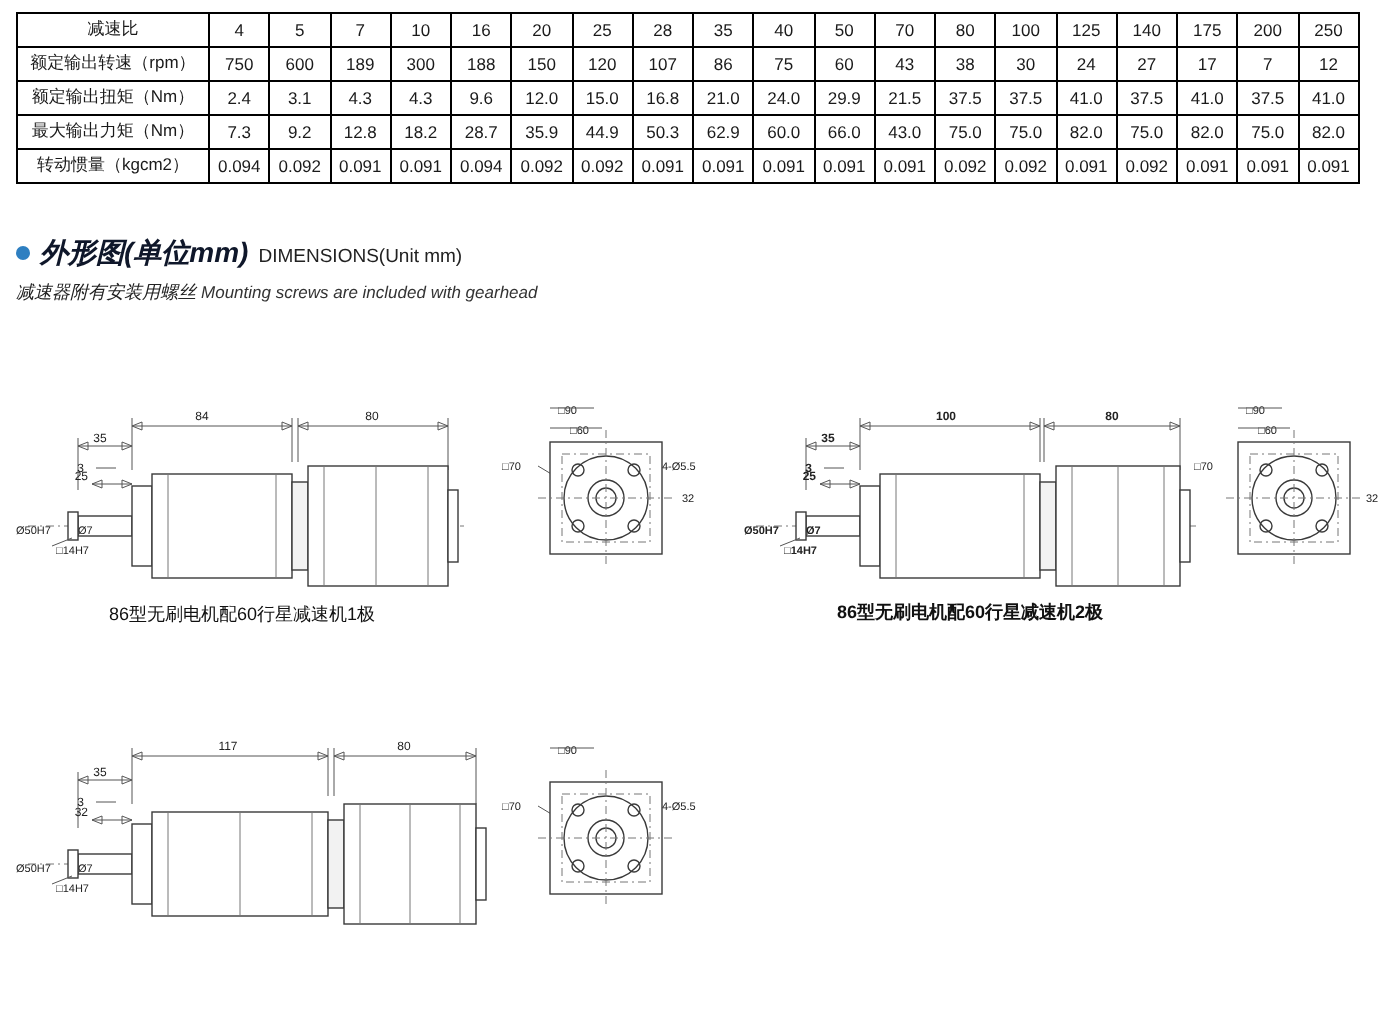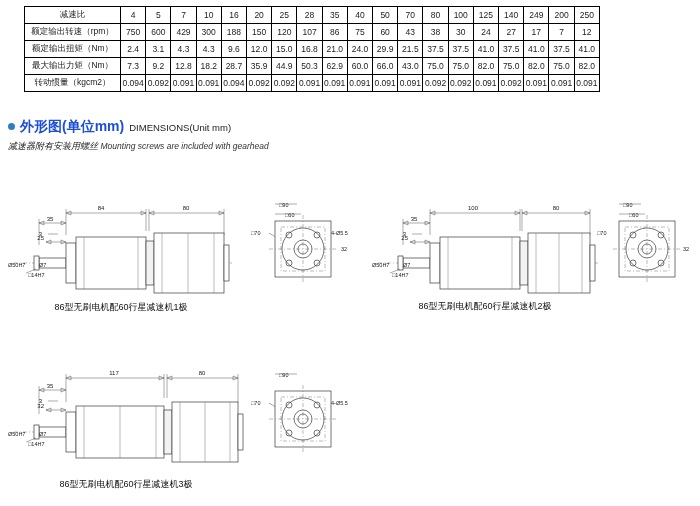--- a/index.html
+++ b/index.html
@@ -9,22 +9,22 @@
     background:#ffffff;
     font-family:"Liberation Sans", sans-serif;
     color:#1a1a1a;
     position:relative;
     overflow:hidden;
   }
 
   
   .spec-table {
     position:absolute;
-    left:24px; top:6px;
-    width:576px;
+    left:8px; top:6px;
+    width:672px;
     border-collapse:collapse;
     font-size:8.5px;
   }
   .spec-table td {
     border:1px solid #000;
     height:17px;
     text-align:center;
     vertical-align:middle;
     padding:0 1px;
     white-space:nowrap;
@@ -47,22 +47,23 @@
     width:7px; height:7px;
     border-radius:50%;
     background:#2e7fc1;
     display:inline-block;
     position:relative;
     top:-1px;
   }
   .heading-cn {
     font-size:14px;
     font-weight:bold;
-    color:#1d4ed8;
+    color:#0f172a;
     letter-spacing:0px;
+    font-style:italic;
   }
   .heading-en {
     font-size:9.5px;
     font-weight:normal;
     color:#222;
   }
   .sub-note {
     position:absolute;
     left:8px; top:140px;
     font-size:9px;
@@ -106,29 +107,29 @@
       <td>25</td>
       <td>28</td>
       <td>35</td>
       <td>40</td>
       <td>50</td>
       <td>70</td>
       <td>80</td>
       <td>100</td>
       <td>125</td>
       <td>140</td>
-      <td>249</td>
+      <td>175</td>
       <td>200</td>
       <td>250</td>
     </tr>
     <tr>
       <td class="rowhead">额定输出转速（rpm）</td>
       <td>750</td>
       <td>600</td>
-      <td>429</td>
+      <td>189</td>
       <td>300</td>
       <td>188</td>
       <td>150</td>
       <td>120</td>
       <td>107</td>
       <td>86</td>
       <td>75</td>
       <td>60</td>
       <td>43</td>
       <td>38</td>
@@ -300,21 +301,21 @@
     <circle class="ln" cx="44" cy="68" r="3"></circle>
     <circle class="ln" cx="72" cy="68" r="3"></circle>
 
     <line class="dash" x1="24" y1="54" x2="92" y2="54"></line>
     <line class="dash" x1="58" y1="20" x2="58" y2="88"></line>
 
     <text class="txts" x="96" y="56">32</text>
   </svg>
 </div>
 
-<div class="drawing-block" style="left:370px; top:195px; width:230px; height:125px;">
+<div class="drawing-block" style="left:370px; top:195px; width:230px; height:125px;font-weight:bold;">
   <svg width="230" height="125" viewBox="0 0 230 125">
     <line class="dim" x1="60" y1="14" x2="60" y2="40"></line>
     <line class="dim" x1="150" y1="14" x2="150" y2="36"></line>
     <line class="dim" x1="60" y1="18" x2="150" y2="18"></line>
     <path class="dim" d="M60,18 l5,-2 l0,4 z" fill="#555"></path>
     <path class="dim" d="M150,18 l-5,-2 l0,4 z" fill="#555"></path>
     <text class="txt" x="103" y="15" text-anchor="middle">100</text>
 
     <line class="dim" x1="152" y1="14" x2="152" y2="36"></line>
     <line class="dim" x1="220" y1="14" x2="220" y2="40"></line>
@@ -422,21 +423,20 @@
     <line class="thin" x1="174" y1="42" x2="174" y2="102"></line>
     <line class="thin" x1="224" y1="42" x2="224" y2="102"></line>
     <line class="thin" x1="199" y1="42" x2="199" y2="102"></line>
     <rect class="fillw" x="232" y="54" width="5" height="36"></rect>
 
     <text class="txts" x="2" y="76">Ø50H7</text>
     <text class="txts" x="33" y="76">Ø7</text>
     <text class="txts" x="22" y="86">□14H7</text>
     <line class="dim" x1="20" y1="82" x2="30" y2="78"></line>
   </svg>
-  <div class="caption" style="left:0; top:118px; width:240px;">86型无刷电机配60行星减速机3极</div>
 </div>
 
 <div class="drawing-block" style="left:245px; top:365px; width:120px; height:110px;">
   <svg width="120" height="110" viewBox="0 0 120 110">
     <text class="txts" x="34" y="12">□90</text>
     <line class="dim" x1="30" y1="9" x2="52" y2="9"></line>
     <text class="txts" x="6" y="40">□70</text>
     <text class="txts" x="86" y="40">4-Ø5.5</text>
     <line class="dim" x1="24" y1="38" x2="34" y2="44"></line>
     <line class="dim" x1="84" y1="38" x2="74" y2="44"></line>

